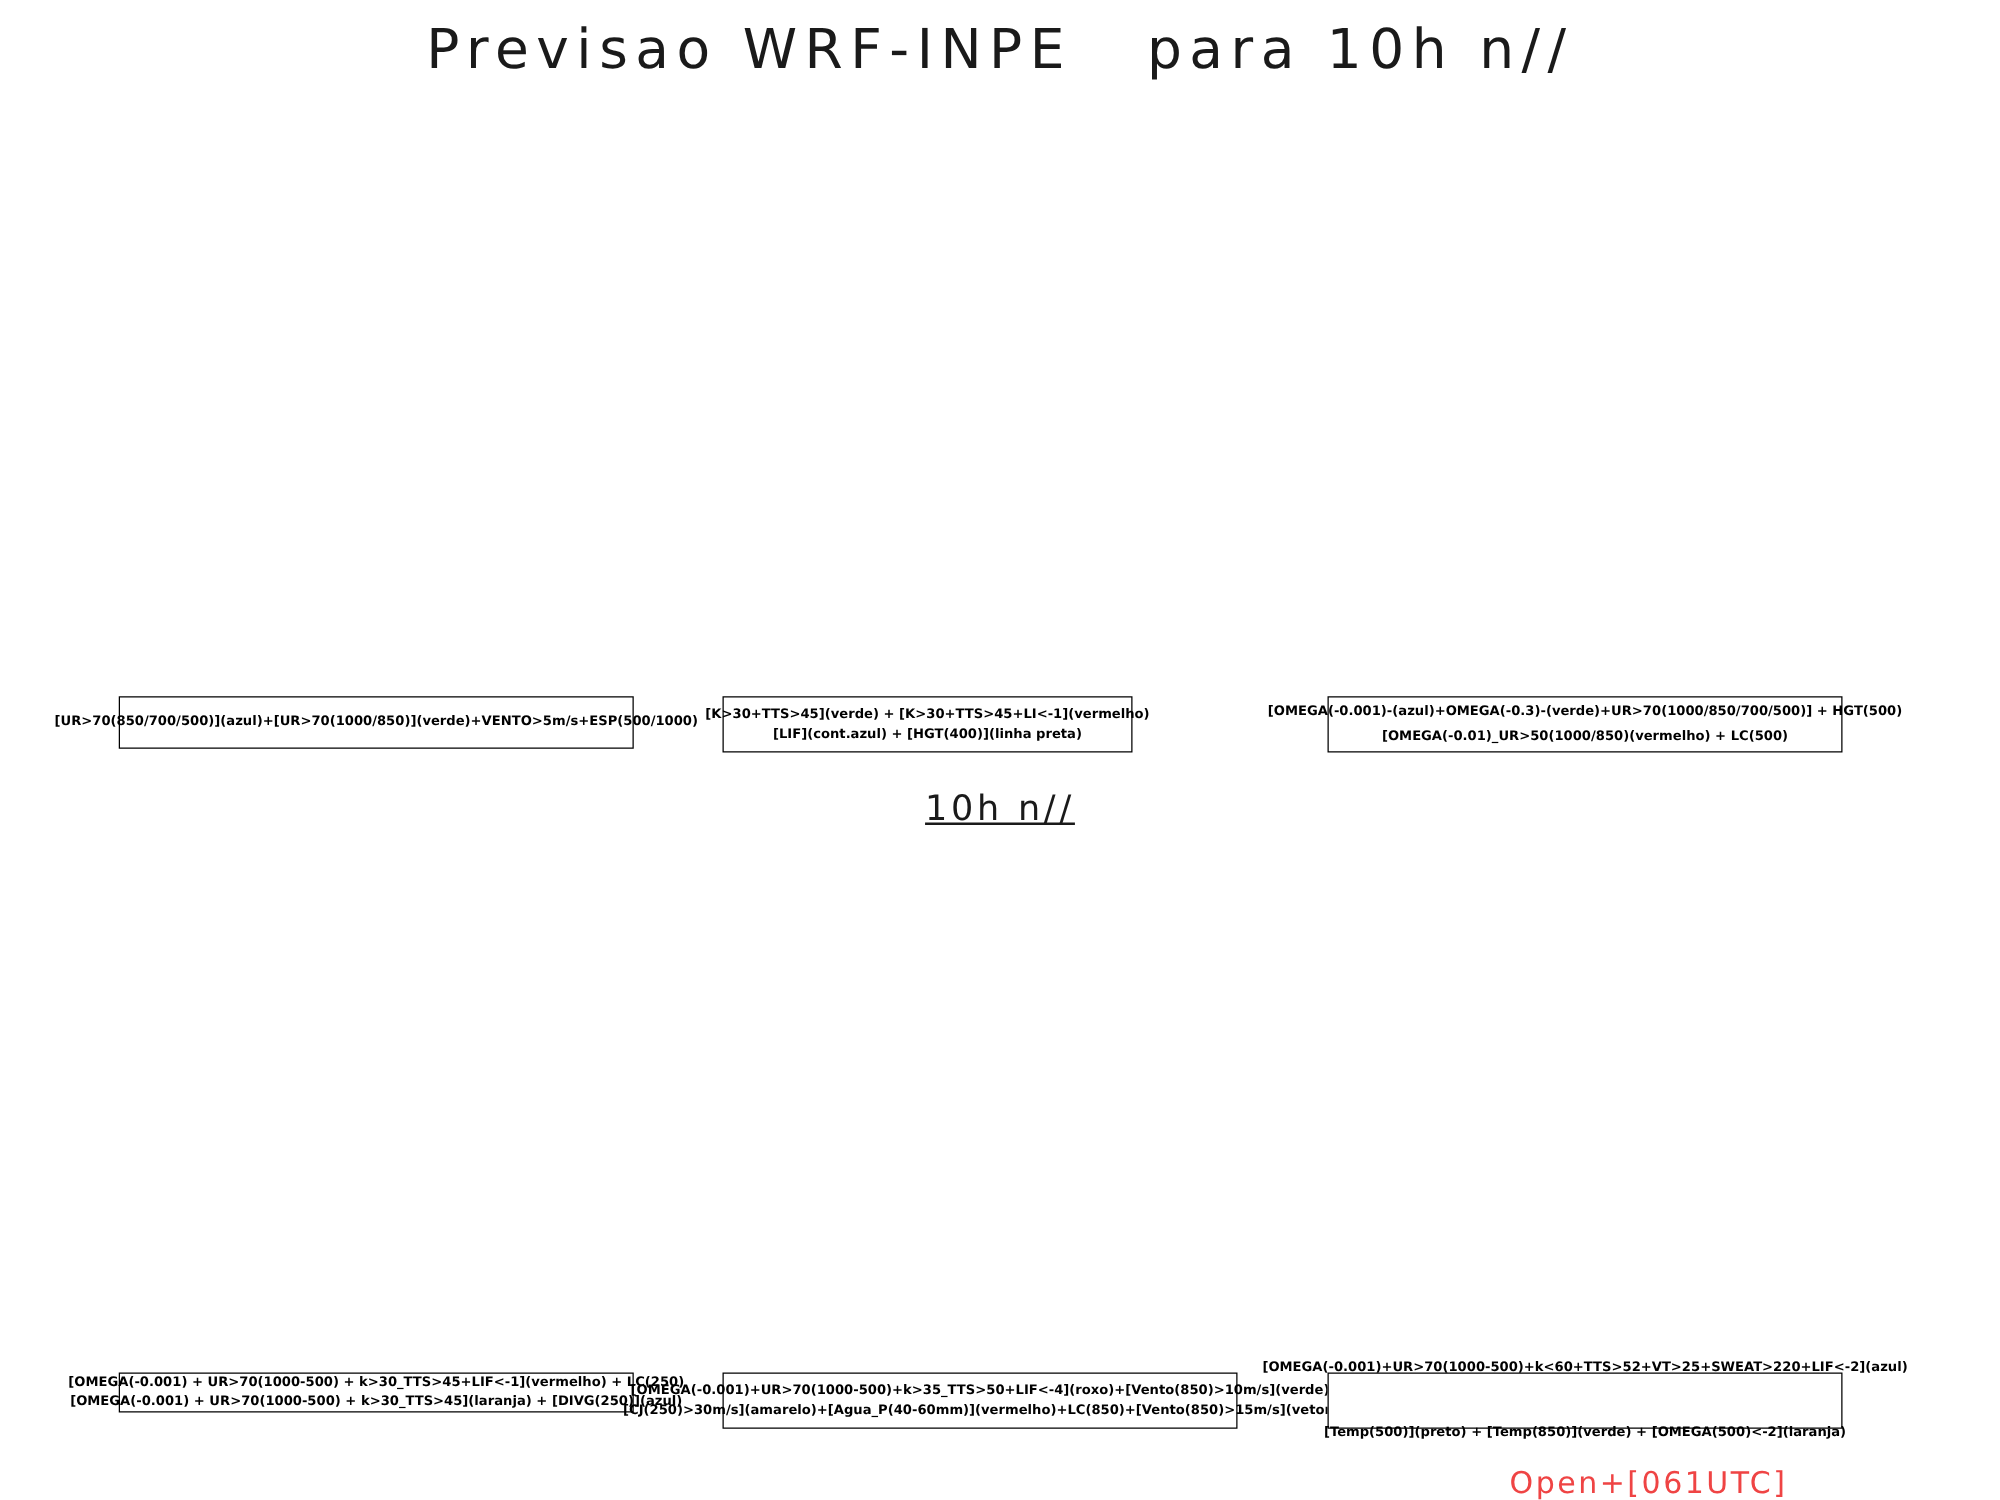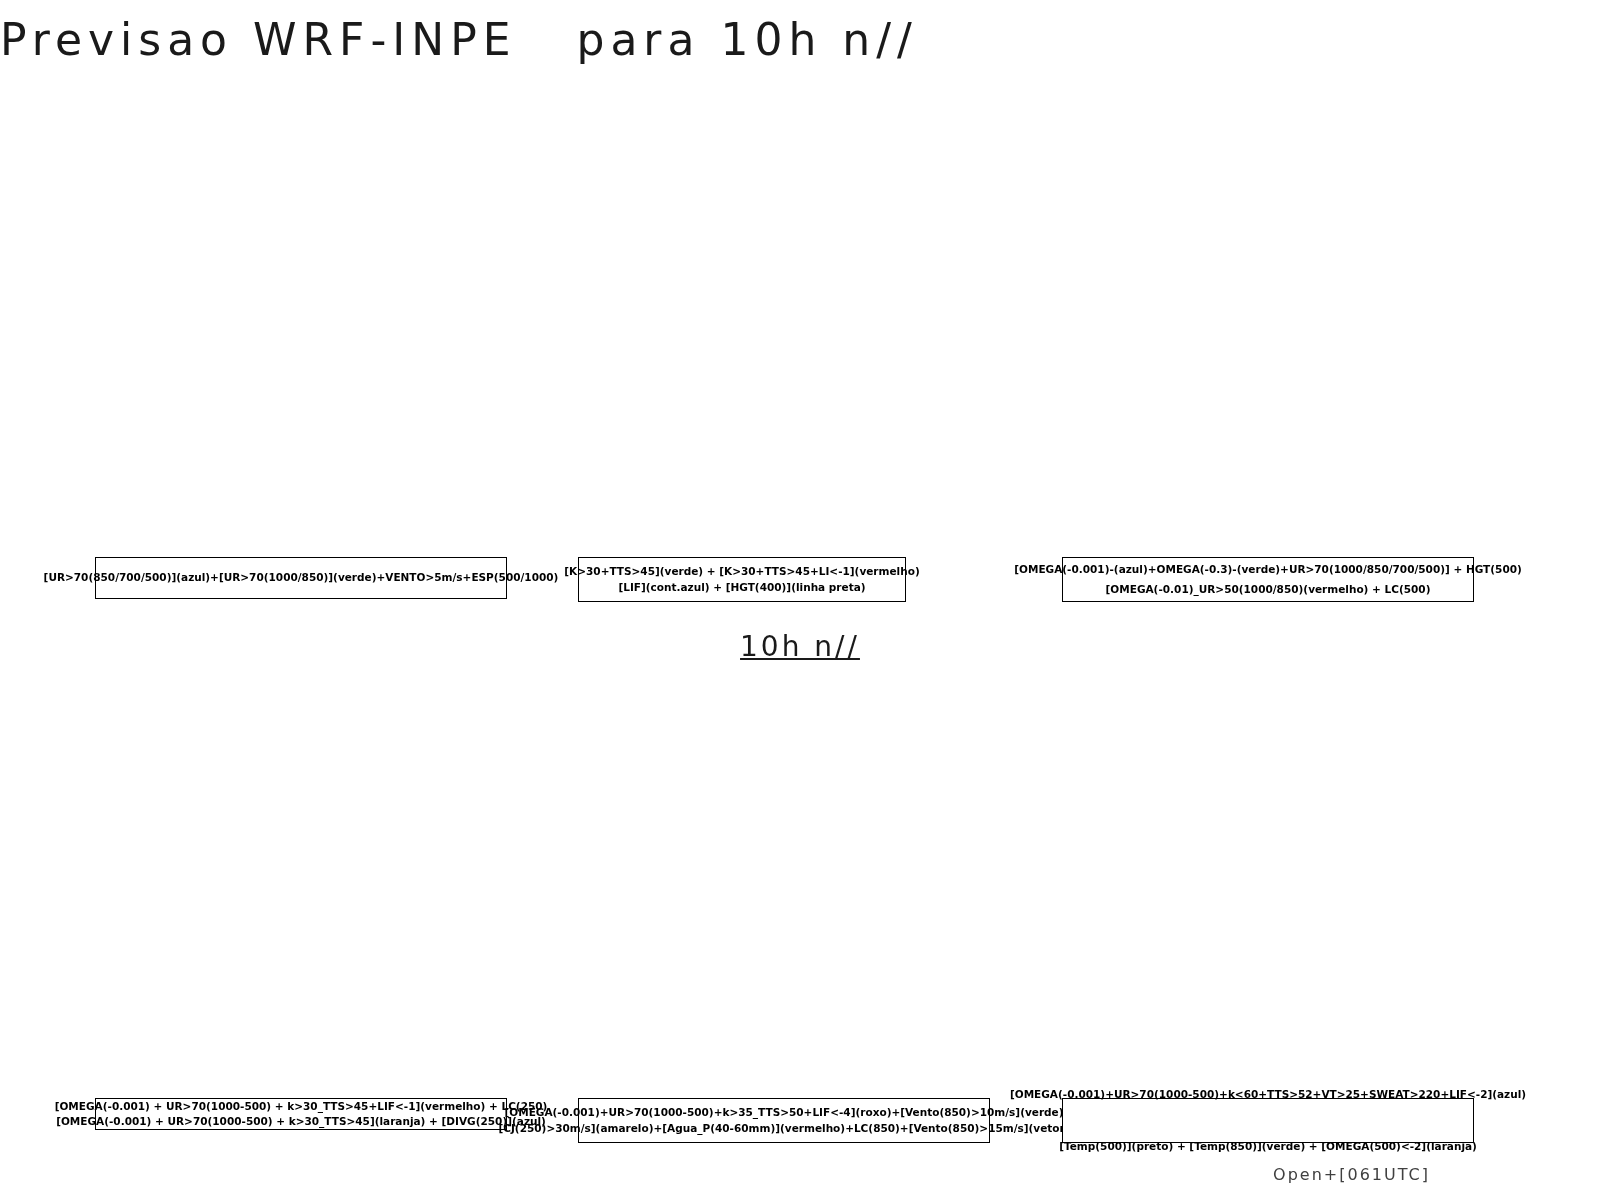--- a/index.html
+++ b/index.html
@@ -15,21 +15,21 @@
     color: #000000;
     overflow: hidden;
   }
 
   
   .page-title {
     position: absolute;
     top: 14px;
     left: 0;
     width: 1600px;
-    text-align: left;
+    text-align: center;
     font-family: "DejaVu Sans", sans-serif;
     font-size: 44px;
     font-weight: 400;
     letter-spacing: 6px;
     color: #1a1a1a;
     white-space: pre;
   }
 
   
   .mid-caption {
@@ -41,25 +41,25 @@
     font-size: 28px;
     letter-spacing: 3px;
     color: #1a1a1a;
     white-space: pre;
     text-decoration: underline;
   }
 
   
   .footer-note {
     position: absolute;
-    bottom: 16px;
+    bottom: 0;
     right: 170px;
-    font-size: 16px;
+    font-size: 24px;
     letter-spacing: 2px;
-    color: #404040;
+    color: #ef4444;
     white-space: pre;
   }
 
   
   .legend-box {
     position: absolute;
     box-sizing: border-box;
     border: 1.5px solid #000000;
     background: #ffffff;
     display: flex;

